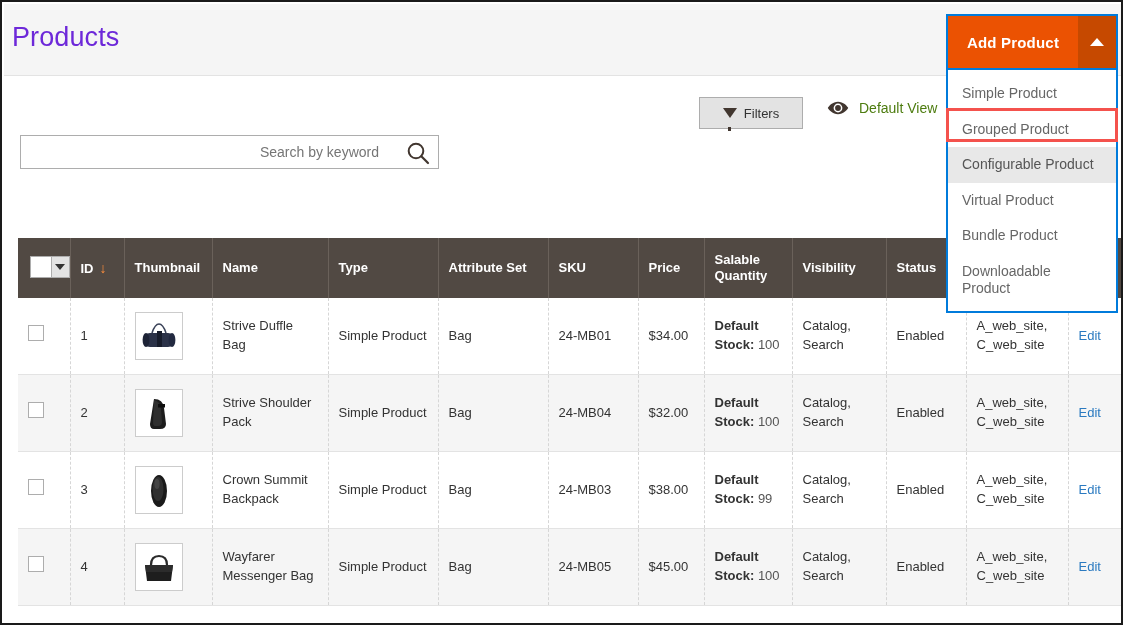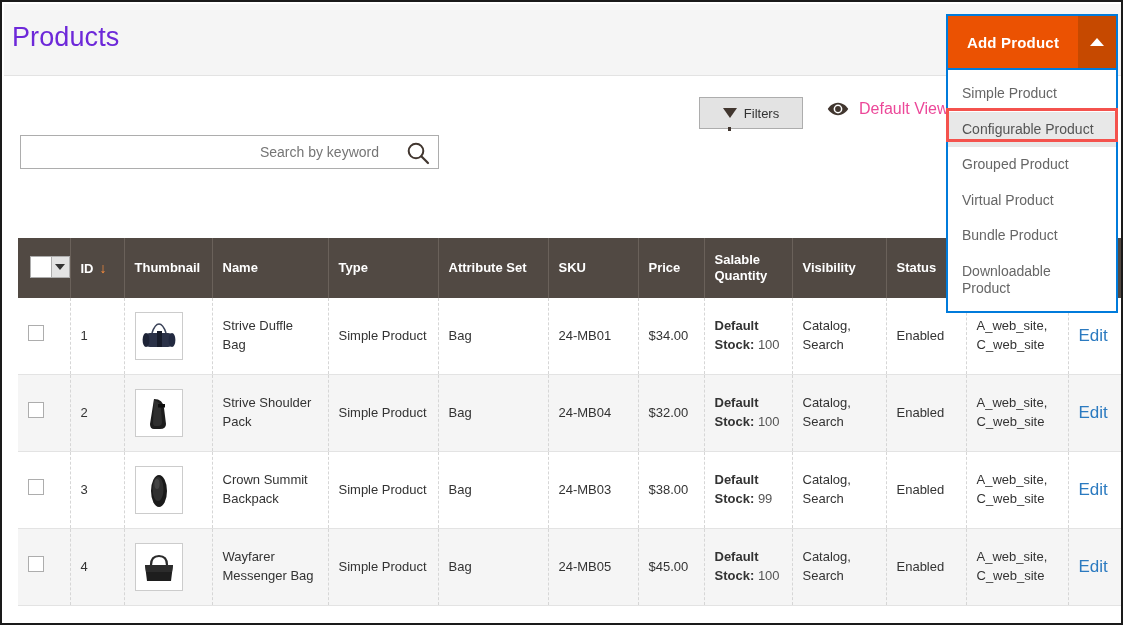--- a/index.html
+++ b/index.html
@@ -161,22 +161,22 @@
     align-items: center;
     gap: 10px;
     cursor: pointer;
   }
   .eye-icon {
     width: 22px; height: 14px;
     position: relative;
   }
   .eye-icon svg { display: block; }
   .default-view-label {
-    font-size: 16px;
-    color: #ec4899;
+    font-size: 14px;
+    color: #4d7c0f;
     white-space: nowrap;
   }
 
   .search-box {
     position: absolute;
     left: 16px; top: 59px;
     width: 419px; height: 34px;
     border: 1px solid #adadad;
     background: #ffffff;
   }
@@ -376,21 +376,21 @@
   }
   .thumb-frame svg { display: block; }
 
   .qty-label { font-weight: bold; color: #333333; }
   .qty-val { font-weight: normal; color: #555555; }
 
   .edit-link {
     color: #2b7ac0;
     text-decoration: none;
     cursor: pointer;
-    font-size: 17px;
+    font-size: 13px;
     margin-top: 12px;
   }
 
   
   .col-check { width: 52px; }
   .col-id { width: 54px; }
   .col-thumb { width: 88px; }
   .col-name { width: 116px; }
   .col-type { width: 110px; margin-top: 24px; }
   .col-attr { width: 110px; }
@@ -624,22 +624,22 @@
 
   <div class="add-product-wrap">
     <button class="add-product-btn">Add Product</button>
     <div class="add-product-toggle">
       <span class="caret-up"></span>
     </div>
   </div>
 
   <div class="add-menu">
     <div class="add-menu-item">Simple Product</div>
+    <div class="add-menu-item">Grouped Product</div>
     <div class="add-menu-item highlighted">Configurable Product</div>
-    <div class="add-menu-item">Grouped Product</div>
     <div class="add-menu-item">Virtual Product</div>
     <div class="add-menu-item">Bundle Product</div>
     <div class="add-menu-item">Downloadable Product</div>
   </div>
 
   <div class="menu-highlight-box"></div>
 
 </div>
 
 </body></html>

